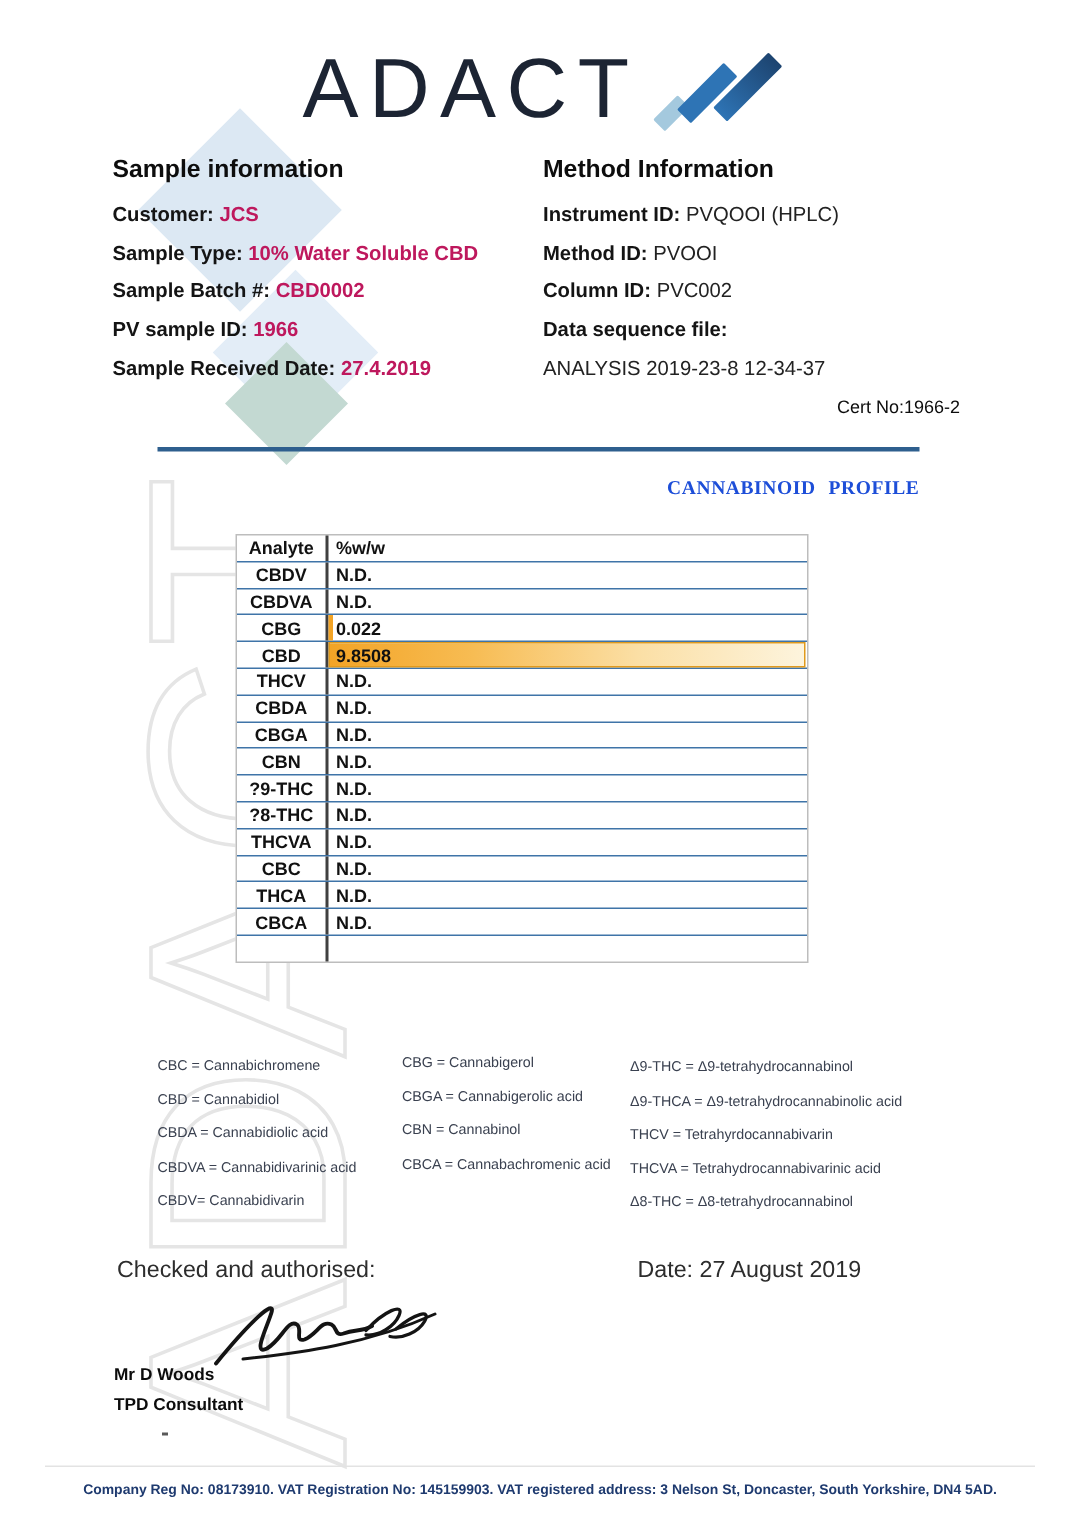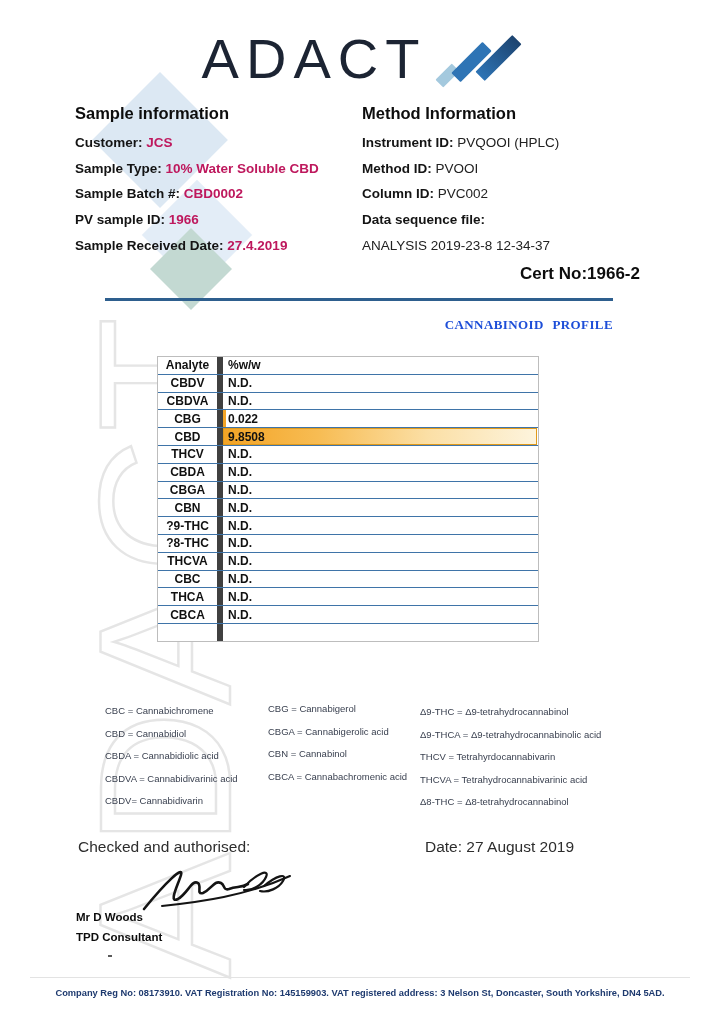--- a/index.html
+++ b/index.html
@@ -24,31 +24,31 @@
   .bar-mid{left:25px;top:8px;width:13px;height:44px;background:#2e74b5;}
   .bar-dark{left:52px;top:0px;width:13px;height:52px;background:linear-gradient(to bottom,#1d4470,#2e74b5);}
   
   .info-heading{font-size:16.5px;font-weight:bold;color:#0d0d0d;margin-bottom:7px;}
   .sample-block{position:absolute;left:75px;top:104px;width:290px;}
   .method-block{position:absolute;left:362px;top:104px;width:300px;}
   .info-line{font-size:13.5px;line-height:25.7px;white-space:nowrap;}
   .info-line .lbl{font-weight:bold;color:#141414;}
   .info-line .val{color:#222;}
   .sample-block .info-line .val{font-weight:bold;color:#be185d;}
-  .cert-no{position:absolute;right:80px;top:264px;font-size:17px;font-weight:bold;color:#0d0d0d;margin-left:48px;}
+  .cert-no{position:absolute;right:80px;top:264px;font-size:12px;font-weight:normal;color:#0d0d0d;margin-left:48px;}
   
   .blue-rule{position:absolute;left:105px;top:298px;width:508px;height:3px;background:#2e5f8e;}
   .profile-title{position:absolute;left:105px;top:317px;width:508px;text-align:right;
     font-size:13px;font-weight:bold;letter-spacing:.4px;word-spacing:5px;color:#1d4ed8;font-family:Liberation Serif, serif;}
   
   .analyte-table{position:absolute;left:157px;top:356px;width:380px;border:1px solid #bdbdbd;background:#fff;}
   .t-row{display:flex;height:16.8px;align-items:center;border-bottom:1.9px solid #3f74a8;}
   .t-row:last-child{border-bottom:none;}
   .t-cell{font-size:12px;font-weight:bold;color:#111;}
-  .c1{width:59px;text-align:center;border-right:6px solid #404040;align-self:stretch;display:flex;align-items:center;justify-content:center;}
+  .c1{width:59px;text-align:center;border-right:2px solid #404040;align-self:stretch;display:flex;align-items:center;justify-content:center;}
   .c2{flex:1;padding-left:5px;align-self:stretch;display:flex;align-items:center;position:relative;}
   .c2 .cell-text{position:relative;z-index:2;}
   .hl-full{position:absolute;left:0;top:0;right:1px;bottom:0;z-index:1;
     background:linear-gradient(90deg,#f3a426 0%,#f7bc53 30%,#fbdfa5 65%,#fdf4dd 100%);
     border:1px solid #e09a1c;box-sizing:border-box;}
   .hl-sliver{position:absolute;left:0;top:0;bottom:0;width:3px;z-index:1;background:#f3a426;}
   
   .legend-col{position:absolute;font-size:9.5px;color:#3a4150;margin-top:16px;}
   .legend-col .legend-entry{line-height:22.5px;white-space:nowrap;}
   .lc1{left:105px;top:684px;}

